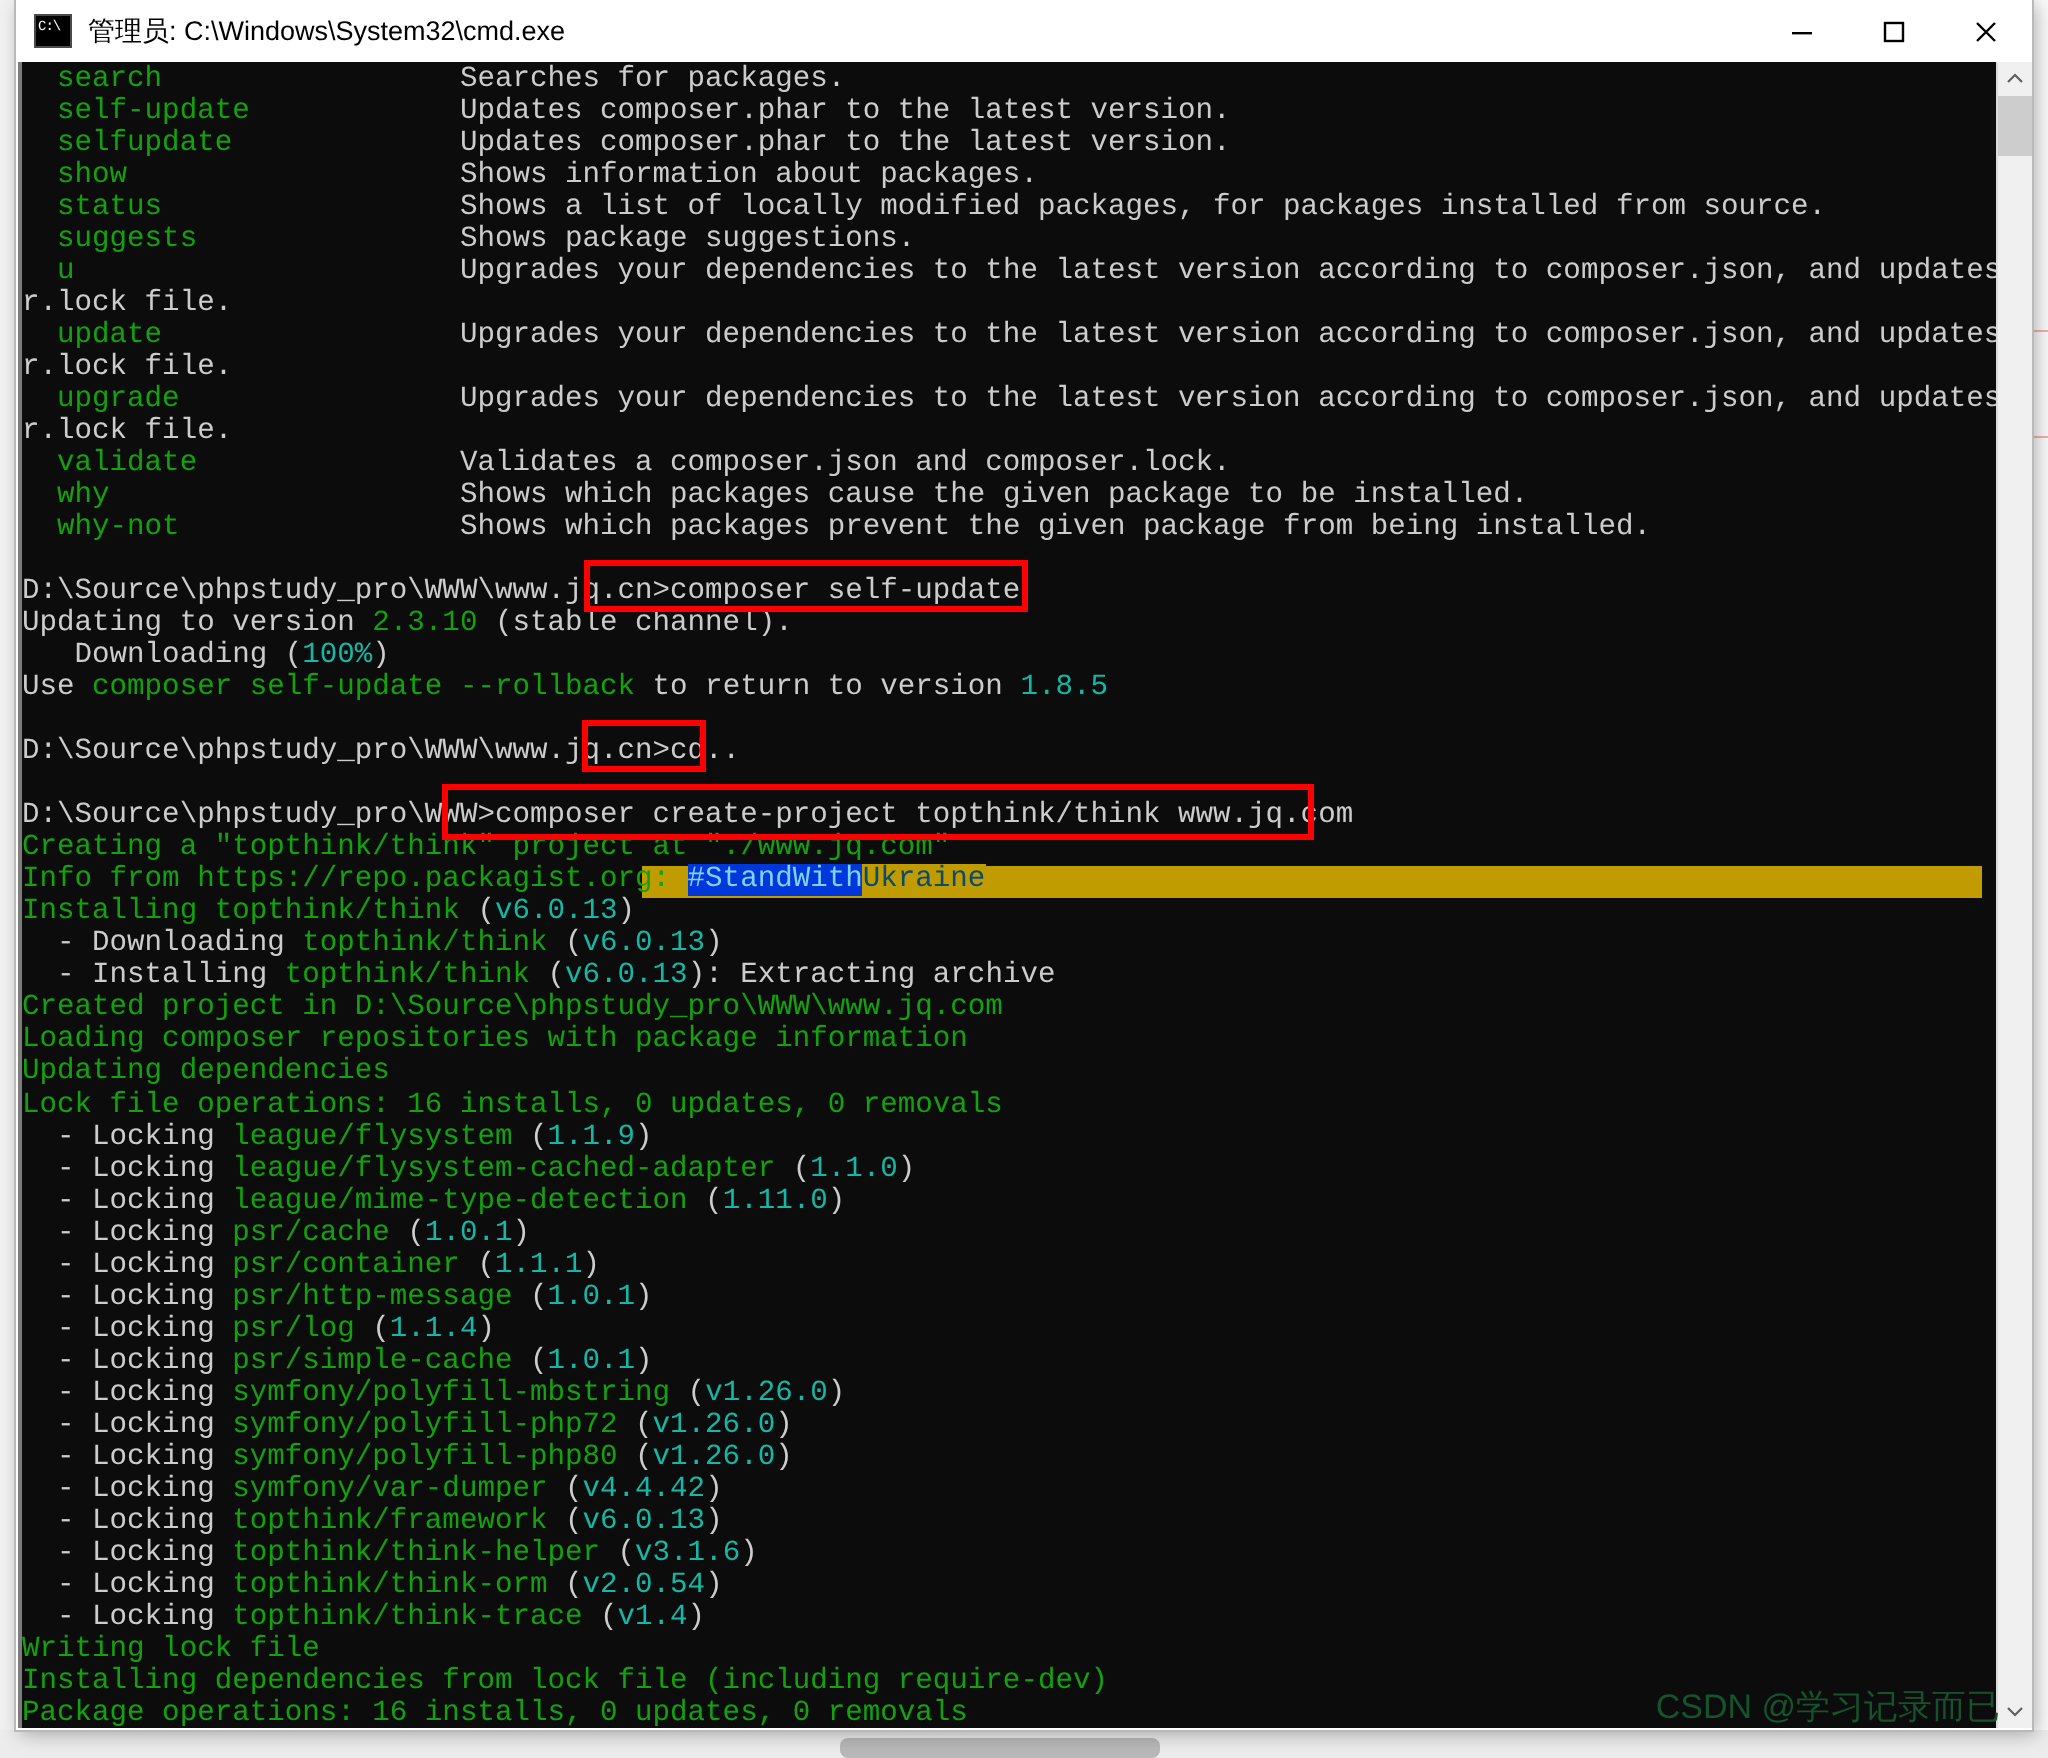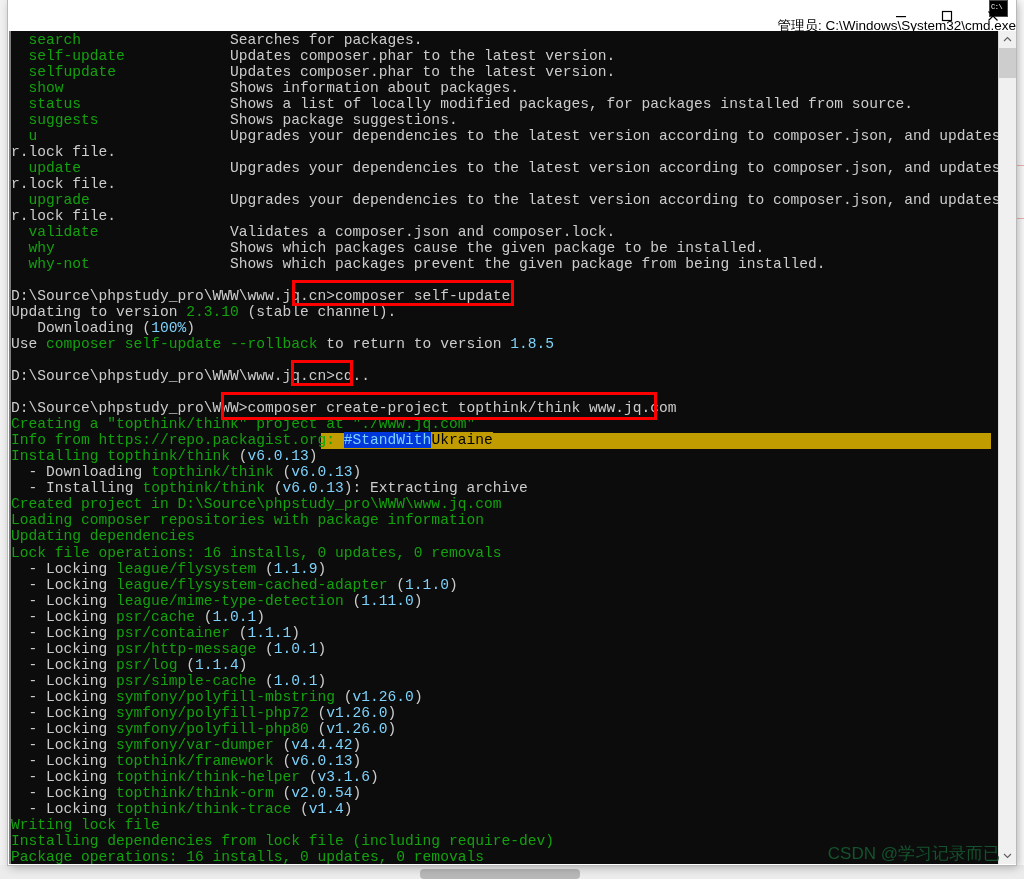--- a/index.html
+++ b/index.html
@@ -20,23 +20,22 @@
   #bg-bottom-bar{position:absolute;left:420px;bottom:0;width:160px;height:10px;background:#b8b8b8;border-radius:4px;}
 
   
   #console-window{
     position:absolute;left:8px;top:0;width:1008px;height:865px;
     background:#ffffff;
     box-shadow:0 0 0 1px #b9b9b9, 2px 2px 9px rgba(0,0,0,.30);
   }
   #title-bar{
     position:relative;height:31px;background:#ffffff;
-    display:flex;align-items:flex-end;
+    display:flex;align-items:center;
     border-bottom:1px solid #ffffff;
-    flex-direction:column;
   }
   #title-icon{
     width:17px;height:15px;margin-left:9px;margin-right:8px;
     background:#000;border:1px solid #4a4a4a;position:relative;flex:0 0 auto;
   }
   #title-icon:before{
     content:"C:\\";position:absolute;left:1px;top:0px;color:#fff;
     font-family:"Liberation Mono",monospace;font-size:7px;line-height:13px;letter-spacing:-.5px;
   }
   #title-text{
@@ -58,23 +57,23 @@
   }
   #term-inner{
     position:absolute;left:0px;top:1px;
     font-family:"Liberation Mono","DejaVu Sans Mono",monospace;
     font-size:14.6px;line-height:16.03px;
     white-space:pre;color:#cccccc;letter-spacing:0px;
   }
   .l{display:block;height:16.03px;}
   .g{color:#13a10e;}
   .w{color:#cccccc;}
-  .o{color:#7dd3fc;}
+  .o{color:#14b8a6;}
   .blue-hl{background:#0037da;color:#7dd3fc;}
-  .yellow-hl{background:#c19c00;color:#000000;}
+  .yellow-hl{background:#c19c00;color:#0c4a6e;}
 
   
   #uk-bar{
     position:absolute;background:#c19c00;height:16px;
   }
 
   
   #scrollbar{
     position:absolute;right:0;top:31px;width:17px;height:833px;
     background:#f0f0f0;border-left:1px solid #dcdcdc;

